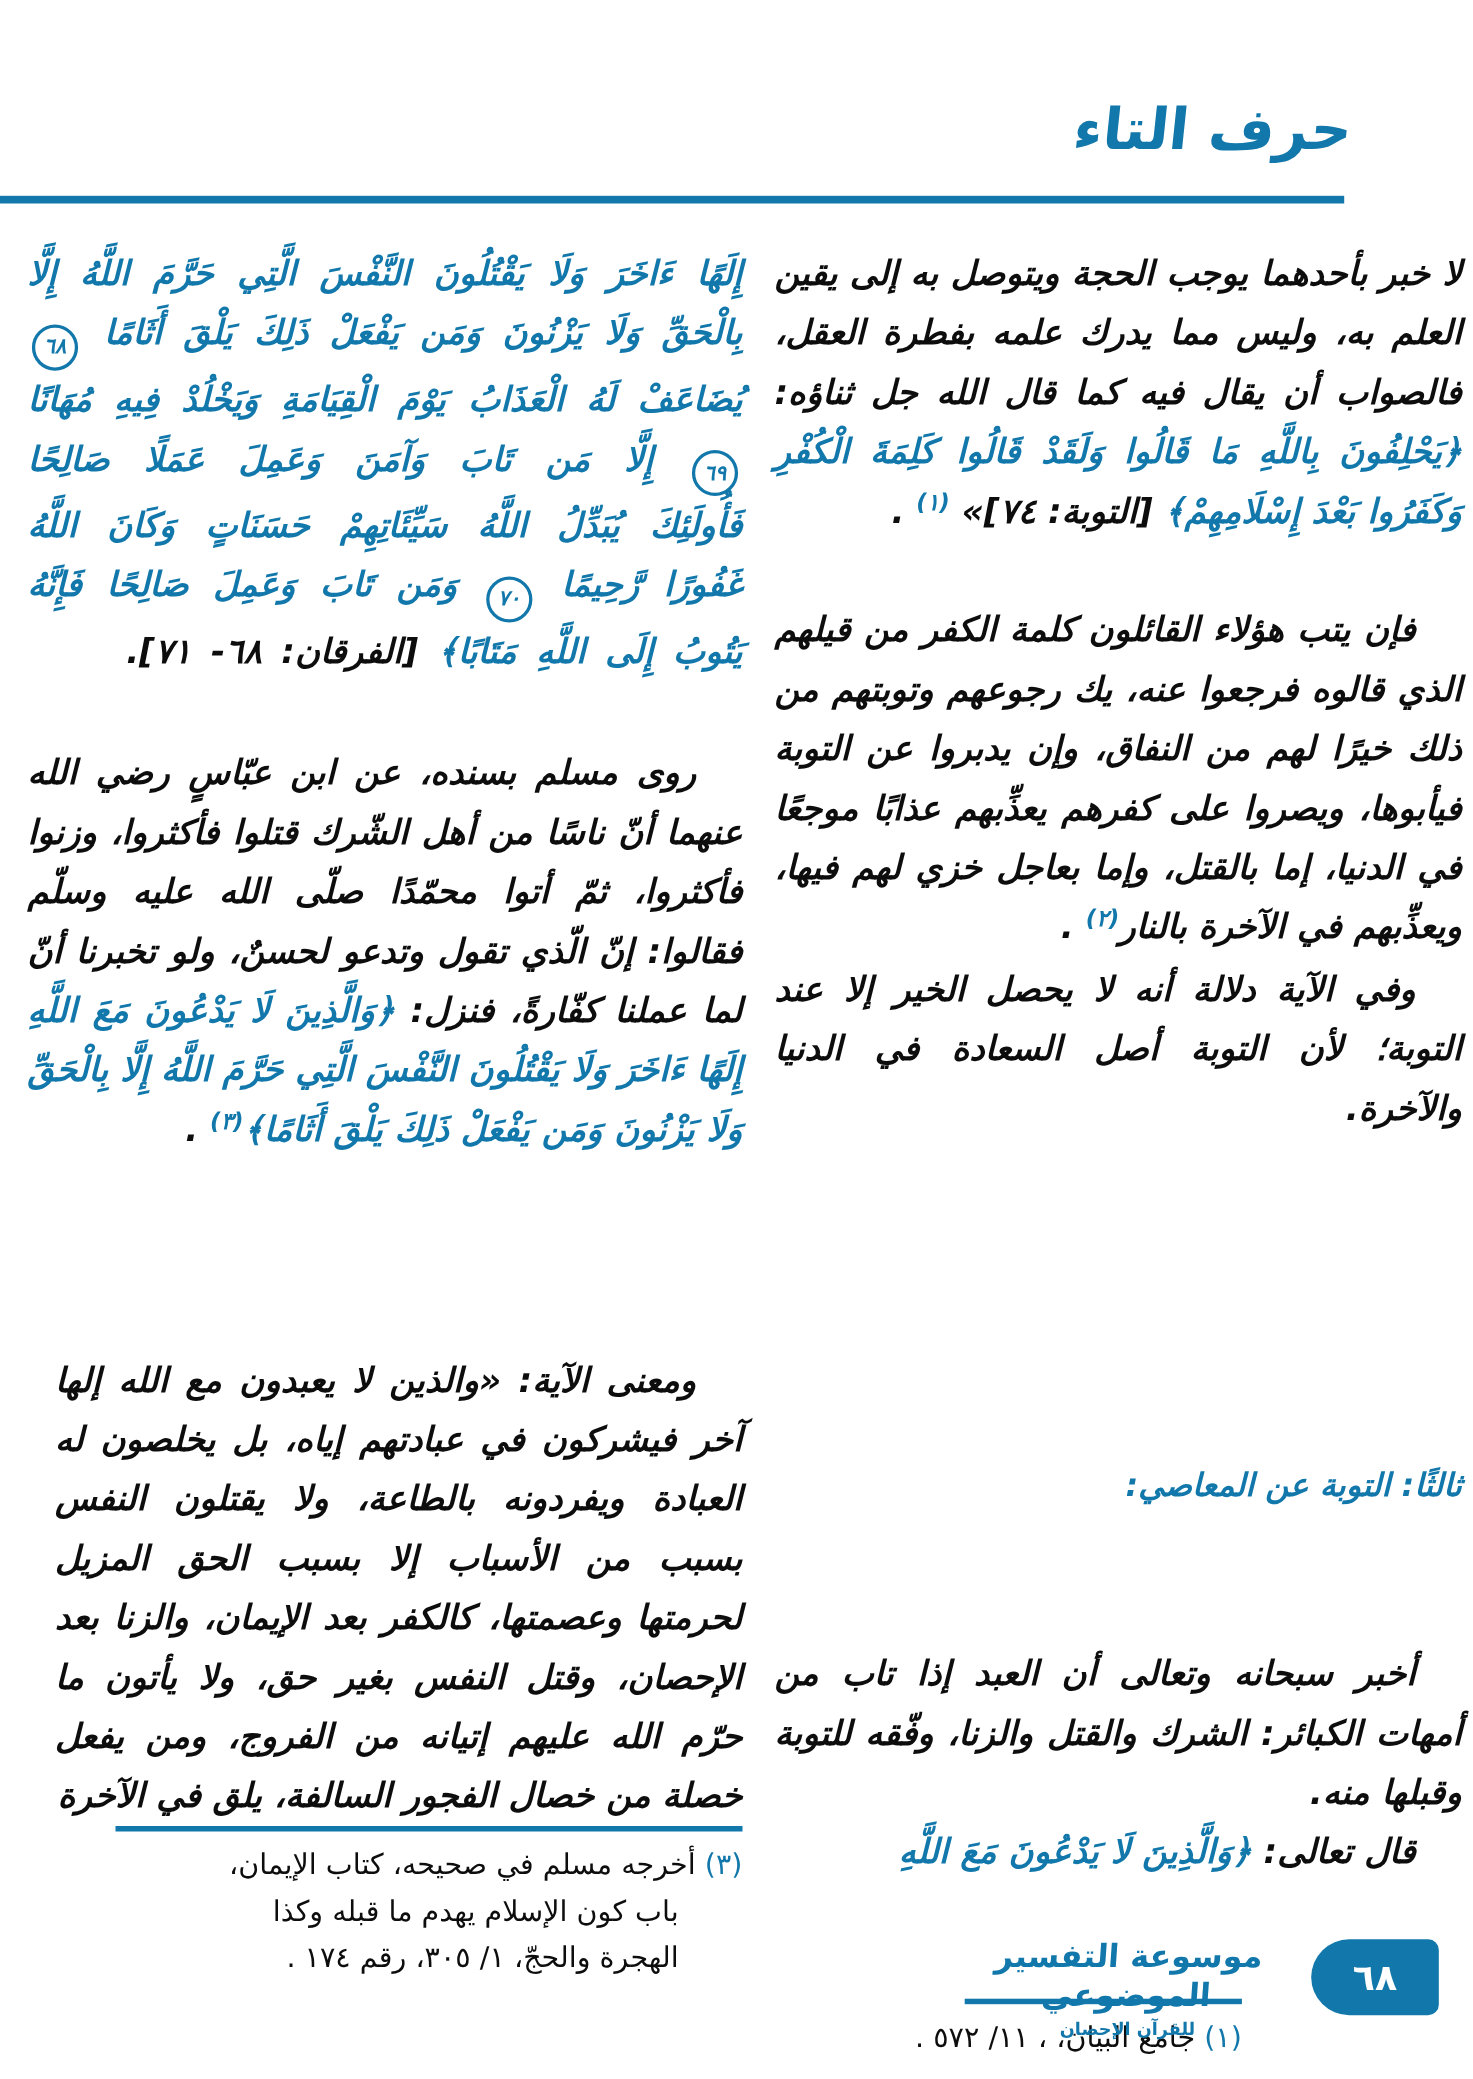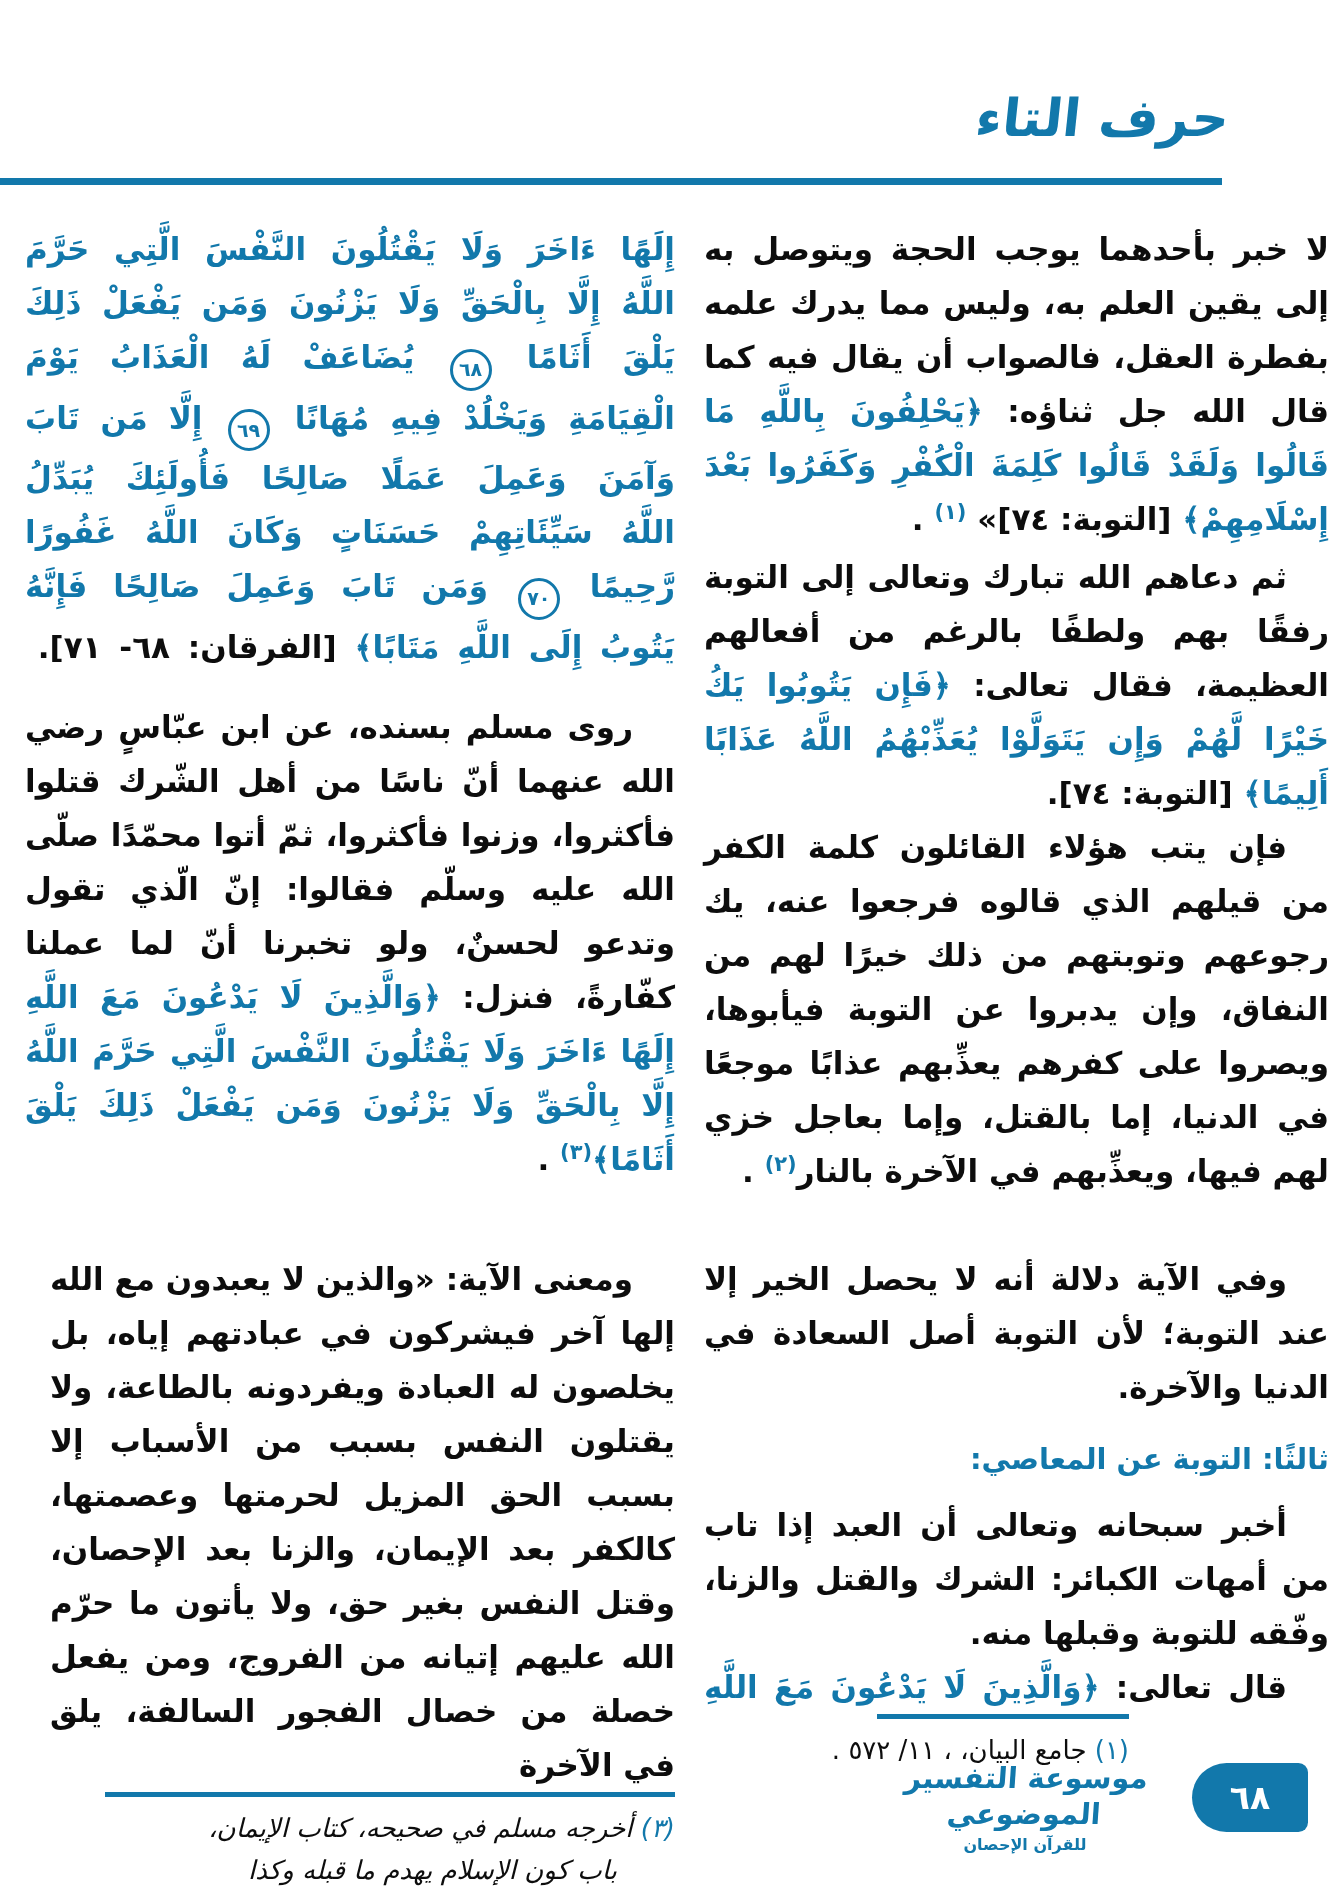--- a/index.html
+++ b/index.html
@@ -18,20 +18,21 @@
     position:absolute;top:178px;left:0;width:1222px;height:7px;
     background:var(--accent,#1278ab);
   }
   
   .col{position:absolute;top:222px;height:1528px;display:flex;flex-direction:column;}
   .col-right{right:10px;width:625px;}
   .col-left{left:25px;width:650px;}
   p.block{
     margin:0;font-size:31px;line-height:54px;font-weight:bold;color:#0d0d0d;
     text-align:justify;
+    font-style:italic;
   }
   p.block.indent{text-indent:42px;}
   .seg-verse{color:var(--accent,#1278ab);}
   .seg-fnref{color:var(--accent,#1278ab);font-size:21px;position:relative;top:-11px;}
   p.block.heading{
     color:var(--accent,#1278ab);font-size:29px;text-align:right;
     margin:18px 0 12px 0;
   }
   .ayah{
     display:inline-flex;align-items:center;justify-content:center;
@@ -49,21 +50,21 @@
   .col-left  [data-role="body"] p.block:nth-child(1){min-height:428px;word-spacing:7px;}
   .col-left  [data-role="body"] p.block:nth-child(2){min-height:512px;margin-top:26px;}
   .col-left  [data-role="body"] p.block:nth-child(3){margin-top:40px;margin-left:25px;}
   
   .fn-wrap{margin-top:auto;}
   .fn-sep{height:5px;background:var(--accent,#1278ab);margin-bottom:10px;}
   .col-right .fn-wrap{margin-left:auto;margin-right:0;width:auto;padding-left:0;margin-right:0;}
   .col-right .fn-area{margin-right:200px;}
   .col-right .fn-sep{width:252px;}
   .col-left .fn-sep{width:570px;}
-  .col-left .fn-area{width:505px;font-style:italic;}
+  .col-left .fn-area{width:505px;}
   .fn-line{
     font-size:26px;line-height:42px;color:#0d0d0d;text-align:right;
   }
   .col-right .fn-line{white-space:nowrap;}
   .col-left .fn-line{padding-right:58px;text-indent:-58px;}
   .fn-marker{color:var(--accent,#1278ab);}
   
   .footer-logo{
     position:absolute;top:1760px;left:900px;width:250px;text-align:center;
     color:var(--accent,#1278ab);font-weight:bold;
@@ -79,21 +80,20 @@
 </style>
 </head>
 <body>
 
 <div class="chapter-title">حرف التاء</div>
 <div class="header-rule"></div>
 
 <div class="col col-right">
   <div data-role="body">
       <p class="block para"><span class="seg-normal">لا خبر بأحدهما يوجب الحجة ويتوصل به إلى يقين العلم به، وليس مما يدرك علمه بفطرة العقل، فالصواب أن يقال فيه كما قال الله جل ثناؤه: </span><span class="seg-verse">﴿يَحْلِفُونَ بِاللَّهِ مَا قَالُوا وَلَقَدْ قَالُوا كَلِمَةَ الْكُفْرِ وَكَفَرُوا بَعْدَ إِسْلَامِهِمْ﴾</span><span class="seg-normal"> [التوبة: ٧٤]» </span><span class="seg-fnref">(١)</span><span class="seg-normal"> .</span></p>
-      <p class="block para indent"><span class="seg-normal">ثم دعاهم الله تبارك وتعالى إلى التوبة رفقًا بهم ولطفًا بالرغم من أفعالهم العظيمة، فقال تعالى: </span><span class="seg-verse">﴿فَإِن يَتُوبُوا يَكُ خَيْرًا لَّهُمْ وَإِن يَتَوَلَّوْا يُعَذِّبْهُمُ اللَّهُ عَذَابًا أَلِيمًا﴾</span><span class="seg-normal"> [التوبة: ٧٤].</span></p>
       <p class="block para indent"><span class="seg-normal">فإن يتب هؤلاء القائلون كلمة الكفر من قيلهم الذي قالوه فرجعوا عنه، يك رجوعهم وتوبتهم من ذلك خيرًا لهم من النفاق، وإن يدبروا عن التوبة فيأبوها، ويصروا على كفرهم يعذِّبهم عذابًا موجعًا في الدنيا، إما بالقتل، وإما بعاجل خزي لهم فيها، ويعذِّبهم في الآخرة بالنار</span><span class="seg-fnref">(٢)</span><span class="seg-normal"> .</span></p>
       <p class="block para indent"><span class="seg-normal">وفي الآية دلالة أنه لا يحصل الخير إلا عند التوبة؛ لأن التوبة أصل السعادة في الدنيا والآخرة.</span></p>
       <p class="block heading"><span class="seg-heading">ثالثًا: التوبة عن المعاصي:</span></p>
       <p class="block para indent"><span class="seg-normal">أخبر سبحانه وتعالى أن العبد إذا تاب من أمهات الكبائر: الشرك والقتل والزنا، وفّقه للتوبة وقبلها منه.</span></p>
       <p class="block para indent"><span class="seg-normal">قال تعالى: </span><span class="seg-verse">﴿وَالَّذِينَ لَا يَدْعُونَ مَعَ اللَّهِ</span></p>
     </div>
   <div class="fn-wrap">
     <div class="fn-area">
       <div class="fn-sep"></div>
       <div data-role="footnotes">

